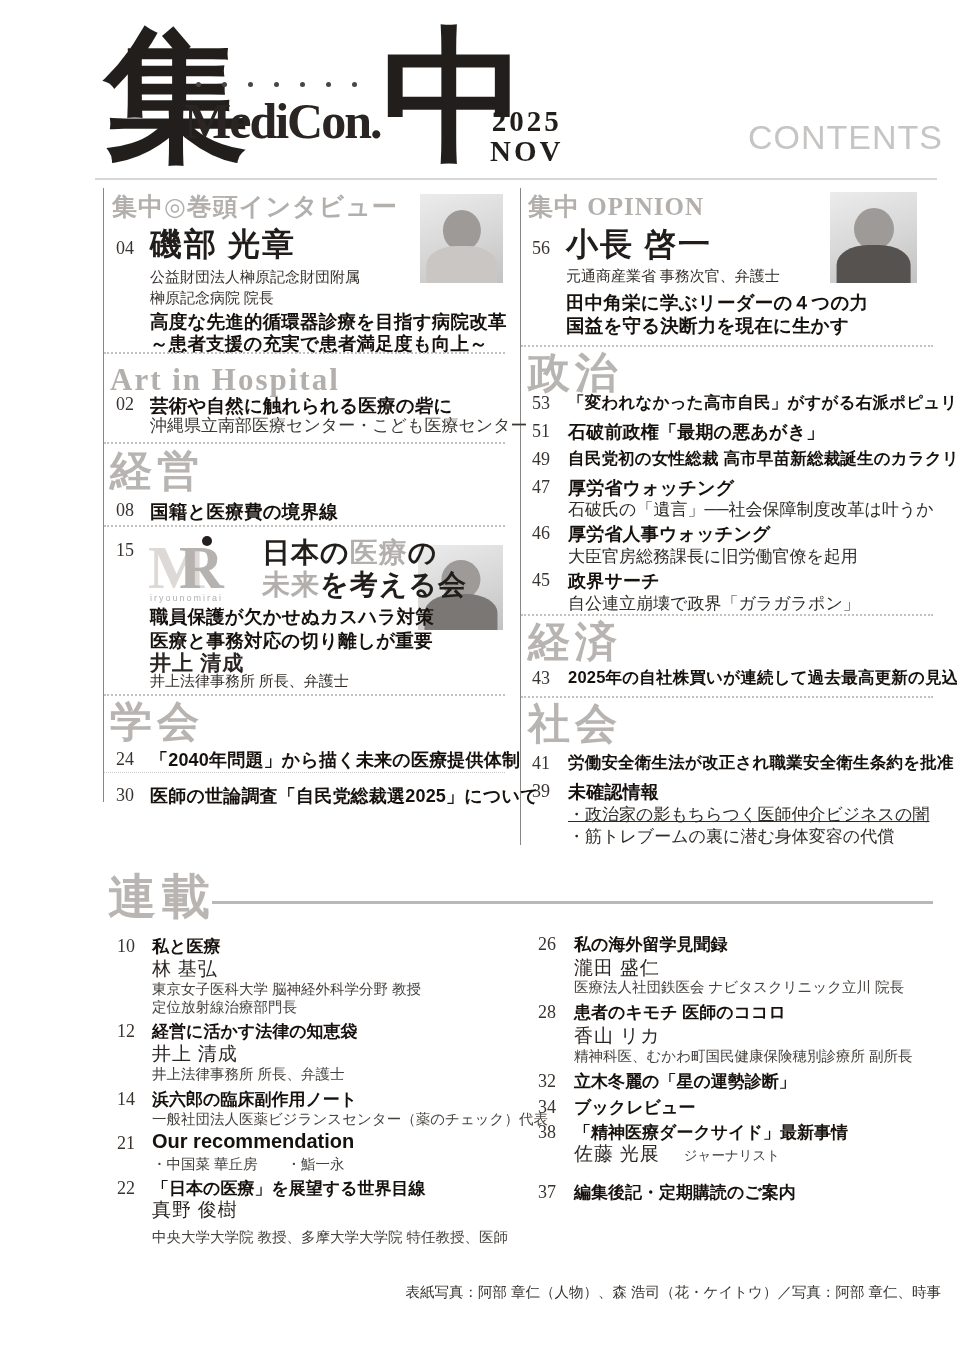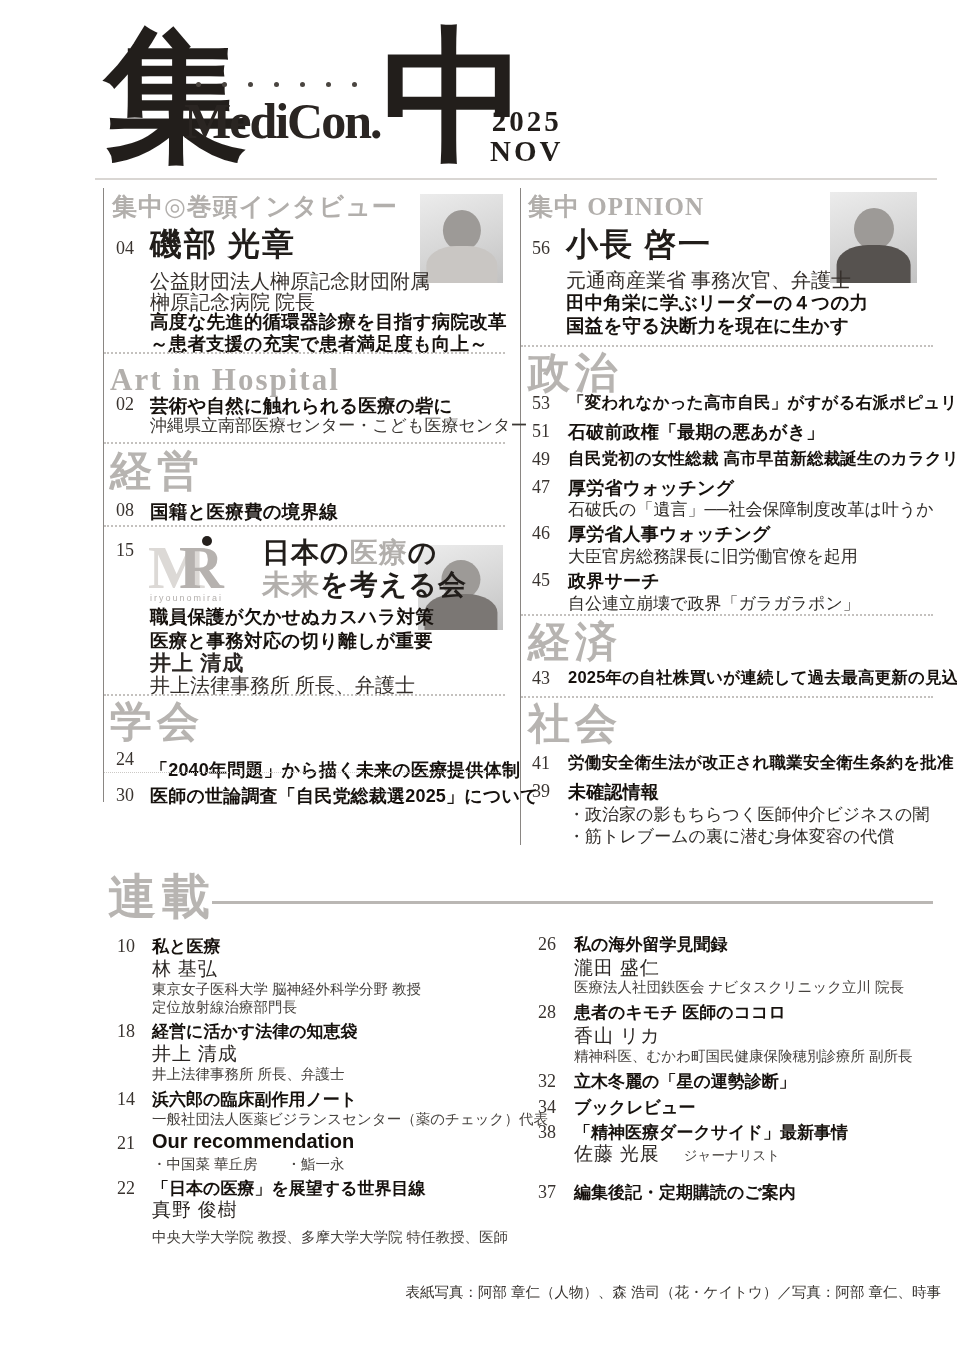--- a/index.html
+++ b/index.html
@@ -25,21 +25,21 @@
   .dotsep-light{border-top:1px dotted #ccc9c6;height:0;}
   .lbl-big{font-family:"Liberation Serif","DejaVu Serif",serif;font-weight:700;font-size:42px;
            line-height:1;color:#b7b4b1;letter-spacing:5px;}
   .lbl-med{font-family:"Liberation Serif","DejaVu Serif",serif;font-weight:700;font-size:25px;
            line-height:1;color:#b2afac;letter-spacing:1px;}
   .num{font-family:"Liberation Serif","DejaVu Serif",serif;font-size:18px;color:#39332f;}
   .name-big{font-family:"Liberation Serif","DejaVu Serif",serif;font-weight:700;font-size:32px;
             line-height:1;color:#211d1a;letter-spacing:2px;}
   .name-mid{font-family:"Liberation Serif","DejaVu Serif",serif;font-weight:600;font-size:21px;
             color:#2b2623;letter-spacing:1px;}
-  .aff{font-family:"Liberation Serif","DejaVu Serif",serif;font-size:20px;color:#36302c;}
+  .aff{font-family:"Liberation Serif","DejaVu Serif",serif;font-size:15px;color:#36302c;}
   .head{font-weight:700;font-size:18.5px;color:#16110d;letter-spacing:0.2px;}
   .ttl{font-weight:700;font-size:16.5px;color:#16110d;letter-spacing:0.2px;}
   .sub-serif{font-family:"Liberation Serif","DejaVu Serif",serif;font-size:17px;color:#2f2b27;}
   .sub-sans{font-size:17px;color:#3b3733;}
   
   .mr-m{font-family:"Liberation Serif","DejaVu Serif",serif;font-size:62px;line-height:1;
         font-weight:700;color:#dcd9d6;}
   .mr-r{font-family:"Liberation Serif","DejaVu Serif",serif;font-size:62px;line-height:1;
         font-weight:700;color:#b6b2af;}
   .mr-dot{width:10px;height:10px;border-radius:50%;background:#241f1c;}
@@ -82,20 +82,21 @@
       <span></span>
       <span></span>
       <span></span>
   </div>
   <div class="abs medicon" style="left:184px;top:92px;">MediCon.</div>
   <div class="abs kanji-big" style="left:382px;top:25px;">中</div>
   <div class="abs datebox" style="left:490px;top:106px;">
     <div>2025</div>
     <div>NOV</div>
   </div>
+  <div class="abs contents" style="left:748px;top:118px;">CONTENTS</div>
   <div class="abs hrule" style="left:95px;top:178px;width:842px;"></div>
 
   <div class="abs vline" style="left:103px;top:188px;height:614px;"></div>
   <div class="abs vline" style="left:520px;top:188px;height:657px;"></div>
 
   <div class="abs lbl-med" style="left:112px;top:194px;">集中◎巻頭インタビュー</div>
   <div class="photo light" style="left:420px;top:194px;width:83px;height:89px;"></div>
   <div class="abs num" style="left:116px;top:238px;">04</div>
   <div class="abs name-big" style="left:150px;top:228px;">磯部 光章</div>
   <div class="abs aff" style="left:150px;top:268px;">公益財団法人榊原記念財団附属</div>
@@ -126,21 +127,21 @@
   <div class="abs mirai-t" style="left:262px;top:539px;"><span>日本の</span><span class="gray">医療</span><span>の</span></div>
   <div class="abs mirai-t" style="left:262px;top:571px;"><span class="gray">未来</span><span>を考える会</span></div>
   <div class="abs head" style="left:150px;top:604px;">職員保護が欠かせぬカスハラ対策</div>
   <div class="abs head" style="left:150px;top:628px;">医療と事務対応の切り離しが重要</div>
   <div class="abs name-mid" style="left:150px;top:649px;">井上 清成</div>
   <div class="abs aff" style="left:150px;top:672px;">井上法律事務所 所長、弁護士</div>
   <div class="abs dotsep" style="left:104px;top:694px;width:401px;"></div>
 
   <div class="abs lbl-big" style="left:110px;top:701px;">学会</div>
   <div class="abs num" style="left:116px;top:749px;">24</div>
-  <div class="abs ttl" style="left:150px;top:748px;font-size:18px;margin-top:10px;">「2040年問題」から描く未来の医療提供体制</div>
+  <div class="abs ttl" style="left:150px;top:748px;font-size:18px;">「2040年問題」から描く未来の医療提供体制</div>
   <div class="abs dotsep-light" style="left:104px;top:772px;width:401px;"></div>
   <div class="abs num" style="left:116px;top:785px;">30</div>
   <div class="abs ttl" style="left:150px;top:784px;font-size:18px;">医師の世論調査「自民党総裁選2025」について</div>
 
   <div class="abs lbl-med" style="left:528px;top:194px;">集中 OPINION</div>
   <div class="photo dark" style="left:830px;top:192px;width:87px;height:91px;"></div>
   <div class="abs num" style="left:532px;top:238px;">56</div>
   <div class="abs name-big" style="left:566px;top:228px;">小長 啓一</div>
   <div class="abs aff" style="left:566px;top:267px;">元通商産業省 事務次官、弁護士</div>
   <div class="abs head" style="left:566px;top:290px;">田中角栄に学ぶリーダーの４つの力</div>
@@ -168,33 +169,33 @@
   <div class="abs lbl-big" style="left:528px;top:621px;">経済</div>
   <div class="abs num" style="left:532px;top:668px;">43</div>
   <div class="abs ttl" style="left:568px;top:667px;">2025年の自社株買いが連続して過去最高更新の見込み</div>
   <div class="abs dotsep" style="left:521px;top:696px;width:412px;"></div>
 
   <div class="abs lbl-big" style="left:528px;top:703px;">社会</div>
   <div class="abs num" style="left:532px;top:753px;">41</div>
   <div class="abs ttl" style="left:568px;top:752px;">労働安全衛生法が改正され職業安全衛生条約を批准</div>
   <div class="abs num" style="left:532px;top:781px;">39</div>
   <div class="abs ttl" style="left:568px;top:780px;font-size:18px;">未確認情報</div>
-  <div class="abs sub-serif" style="left:568px;top:803px;">・政治家の影もちらつく医師仲介ビジネスの闇</div>
+  <div class="abs sub-serif" style="left:568px;top:803px;text-decoration:underline;">・政治家の影もちらつく医師仲介ビジネスの闇</div>
   <div class="abs sub-serif" style="left:568px;top:825px;">・筋トレブームの裏に潜む身体変容の代償</div>
 
   <div class="abs s-lbl" style="left:108px;top:873px;">連載</div>
   <div class="abs s-rule" style="left:212px;top:901px;width:721px;"></div>
 
   <div class="abs s-num" style="left:117px;top:936px;">10</div>
   <div class="abs s-ttl" style="left:152px;top:935px;">私と医療</div>
   <div class="abs s-name" style="left:152px;top:956px;">林 基弘</div>
   <div class="abs s-line" style="left:152px;top:980px;">東京女子医科大学 脳神経外科学分野 教授</div>
   <div class="abs s-line" style="left:152px;top:998px;">定位放射線治療部門長</div>
 
-  <div class="abs s-num" style="left:117px;top:1021px;">18</div>
+  <div class="abs s-num" style="left:117px;top:1021px;">12</div>
   <div class="abs s-ttl" style="left:152px;top:1020px;">経営に活かす法律の知恵袋</div>
   <div class="abs s-name" style="left:152px;top:1041px;">井上 清成</div>
   <div class="abs s-line" style="left:152px;top:1065px;">井上法律事務所 所長、弁護士</div>
 
   <div class="abs s-num" style="left:117px;top:1089px;">14</div>
   <div class="abs s-ttl" style="left:152px;top:1088px;">浜六郎の臨床副作用ノート</div>
   <div class="abs s-line" style="left:152px;top:1110px;">一般社団法人医薬ビジランスセンター（薬のチェック）代表</div>
 
   <div class="abs s-num" style="left:117px;top:1133px;">21</div>
   <div class="abs s-ttl" style="left:152px;top:1130px;font-size:20px;">Our recommendation</div>

